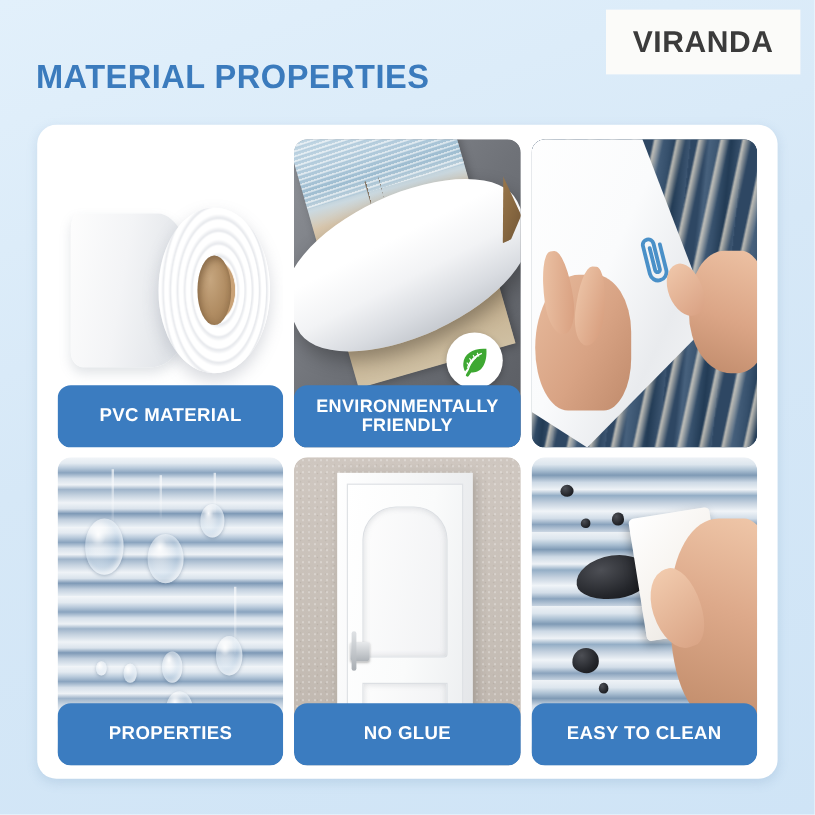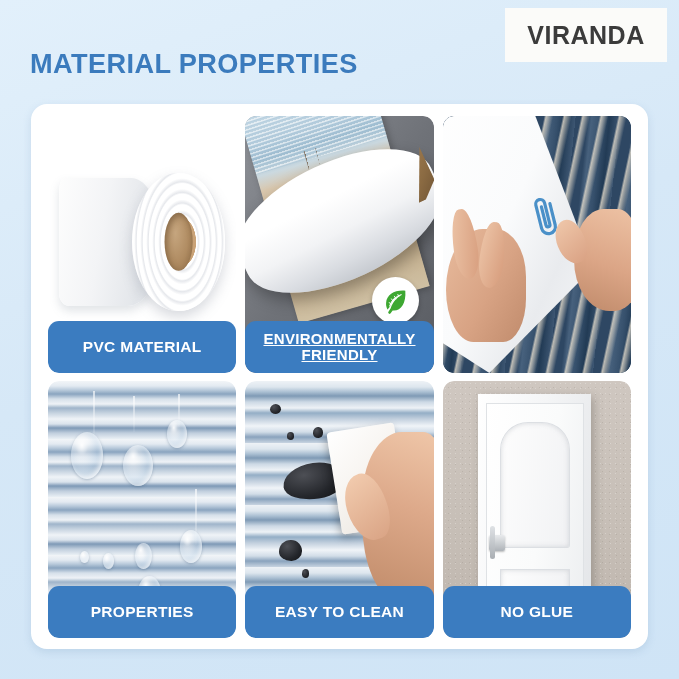--- a/index.html
+++ b/index.html
@@ -111,21 +111,21 @@
     justify-content: center;
     text-align: center;
     color: #ffffff;
     font-size: 15.5px;
     font-weight: bold;
     letter-spacing: 0.3px;
     line-height: 1.08;
     padding: 0 6px;
     z-index: 6;
   }
-  .card-label.two-line { font-size: 15px; text-decoration: underline; }
+  .card-label.two-line { font-size: 15px; }
 
   
   .media-pvc { background: #ffffff; }
   .roll-wrap {
     position: absolute;
     left: 6%;
     top: 22%;
     width: 88%;
     height: 54%;
   }
@@ -536,45 +536,45 @@
           <div class="drop" style="left:46%;top:63%;width:9%;height:10%;"></div>
           <div class="drop" style="left:70%;top:58%;width:12%;height:13%;"></div>
           <div class="drop" style="left:17%;top:66%;width:5%;height:5%;"></div>
           <div class="drop" style="left:29%;top:67%;width:6%;height:6%;"></div>
           <div class="drop" style="left:48%;top:76%;width:12%;height:13%;"></div>
         </div>
         <div class="card-label">PROPERTIES</div>
       </div>
 
       <div class="card">
+        <div class="card-media media-door">
+          <div class="wall-tex"></div>
+          <div class="baseboard"></div>
+          <div class="door-frame">
+            <div class="door-leaf">
+              <div class="door-panel-top"></div>
+              <div class="door-panel-bot"></div>
+              <div class="door-handle"></div>
+            </div>
+          </div>
+        </div>
+        <div class="card-label">NO GLUE</div>
+      </div>
+
+      <div class="card">
         <div class="card-media media-clean">
           <div class="stain" style="left:20%;top:32%;width:33%;height:14%;transform:rotate(-8deg);"></div>
           <div class="stain" style="left:18%;top:62%;width:12%;height:8%;"></div>
           <div class="stain" style="left:13%;top:9%;width:6%;height:4%;"></div>
           <div class="stain" style="left:36%;top:18%;width:5%;height:4%;"></div>
           <div class="stain" style="left:22%;top:20%;width:4%;height:3%;"></div>
           <div class="stain" style="left:30%;top:73%;width:4%;height:3.5%;"></div>
           <div class="cloth"></div>
           <div class="hand-clean">
             <div class="thumb-clean"></div>
           </div>
         </div>
         <div class="card-label">EASY TO CLEAN</div>
       </div>
 
-      <div class="card">
-        <div class="card-media media-door">
-          <div class="wall-tex"></div>
-          <div class="baseboard"></div>
-          <div class="door-frame">
-            <div class="door-leaf">
-              <div class="door-panel-top"></div>
-              <div class="door-panel-bot"></div>
-              <div class="door-handle"></div>
-            </div>
-          </div>
-        </div>
-        <div class="card-label">NO GLUE</div>
-      </div>
-
     </div>
   </div>
 </div>
 
 </body></html>

